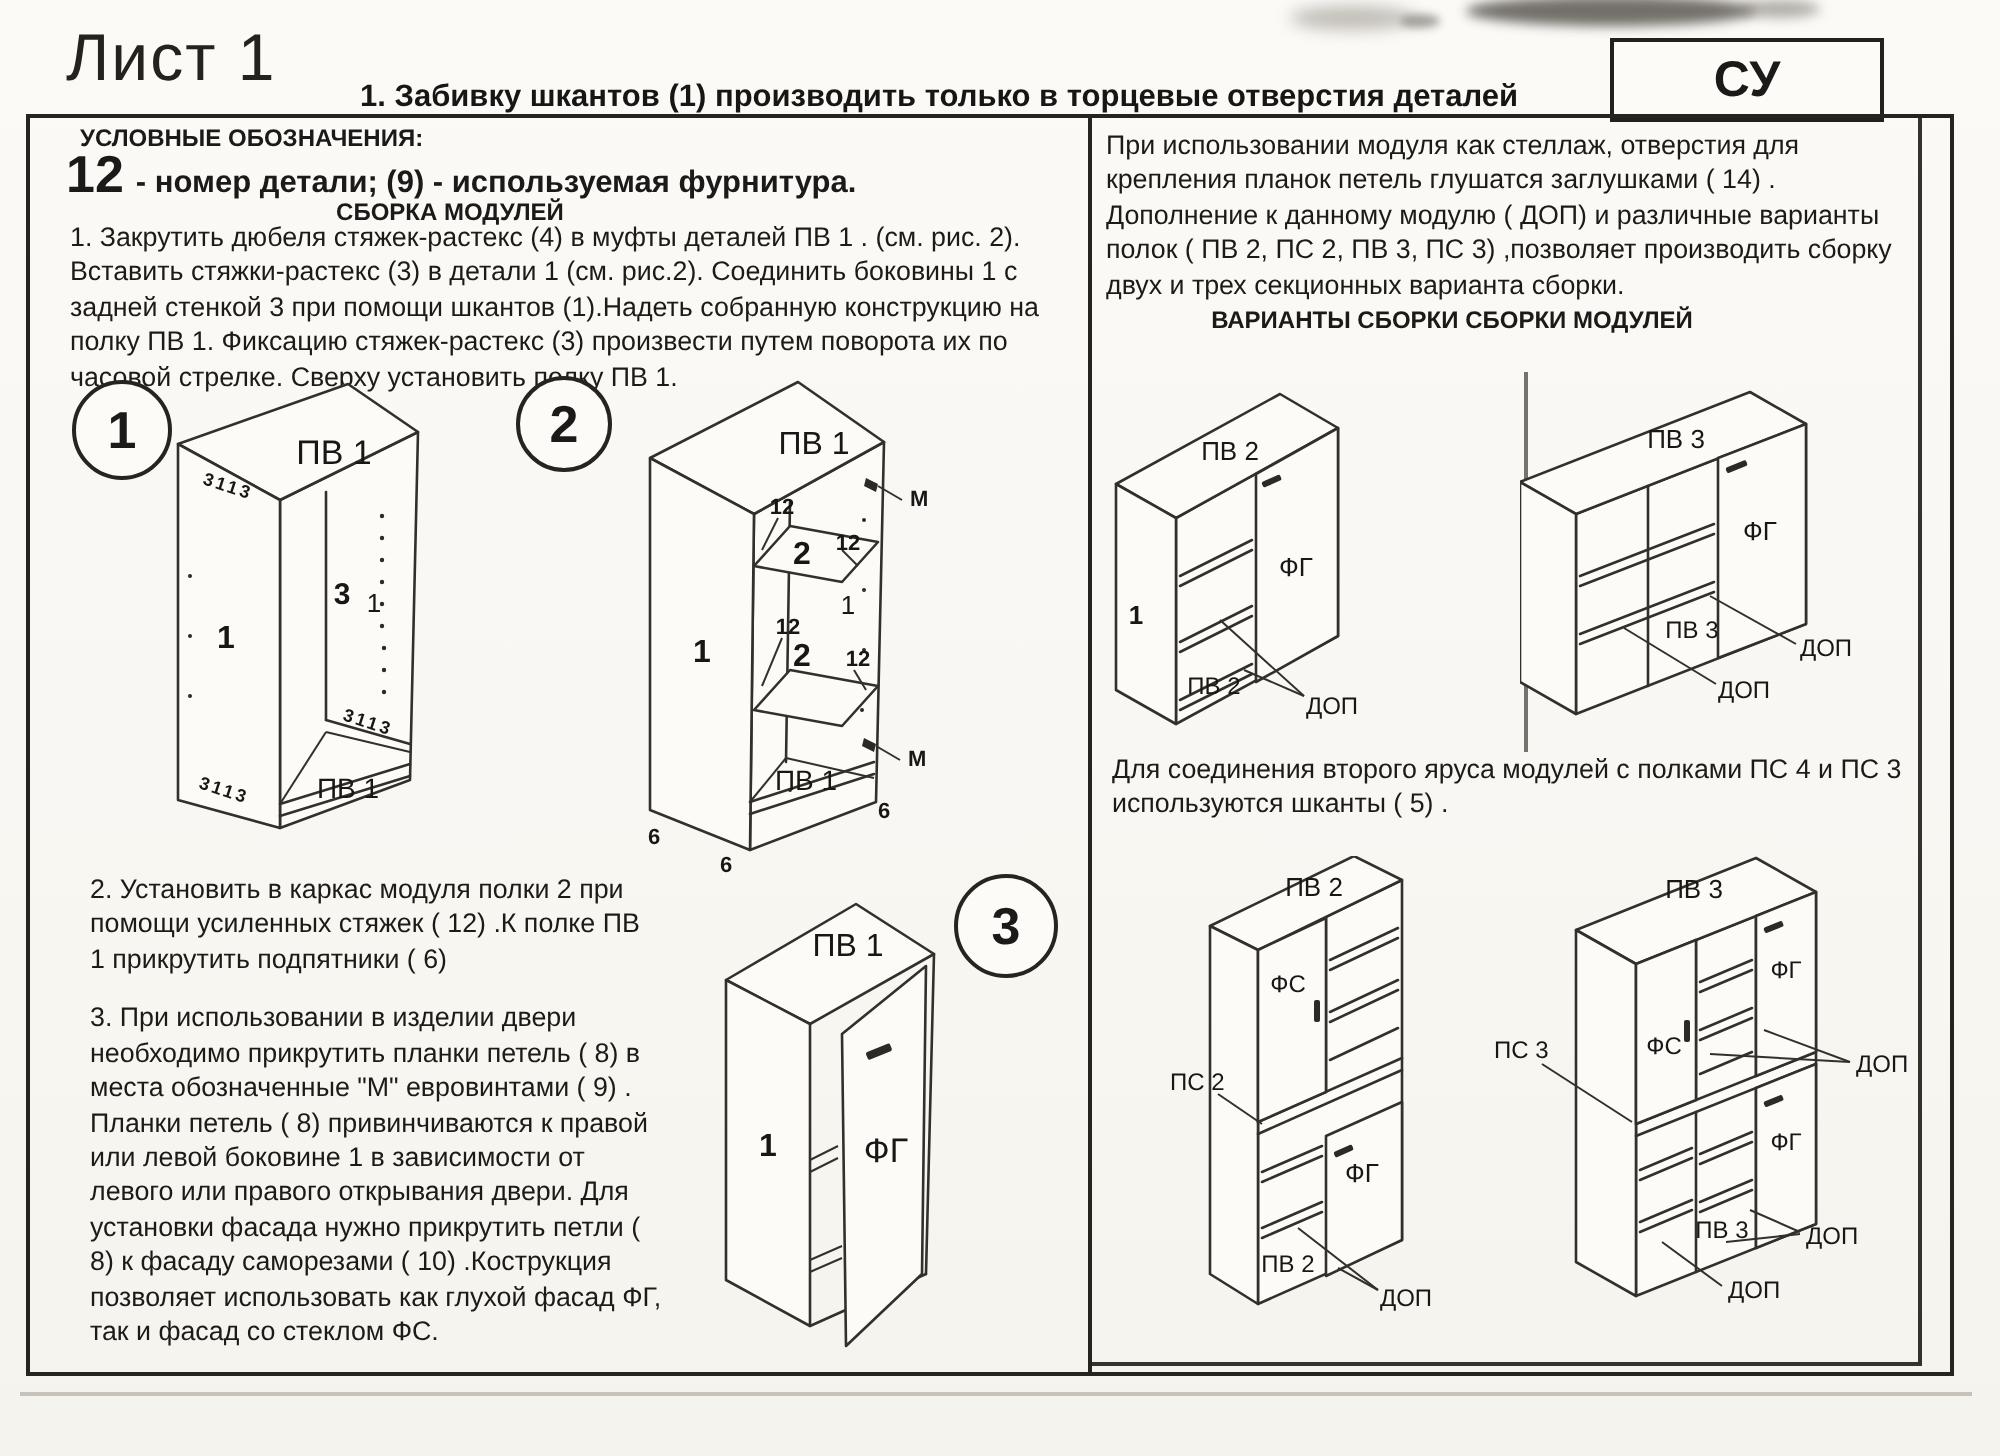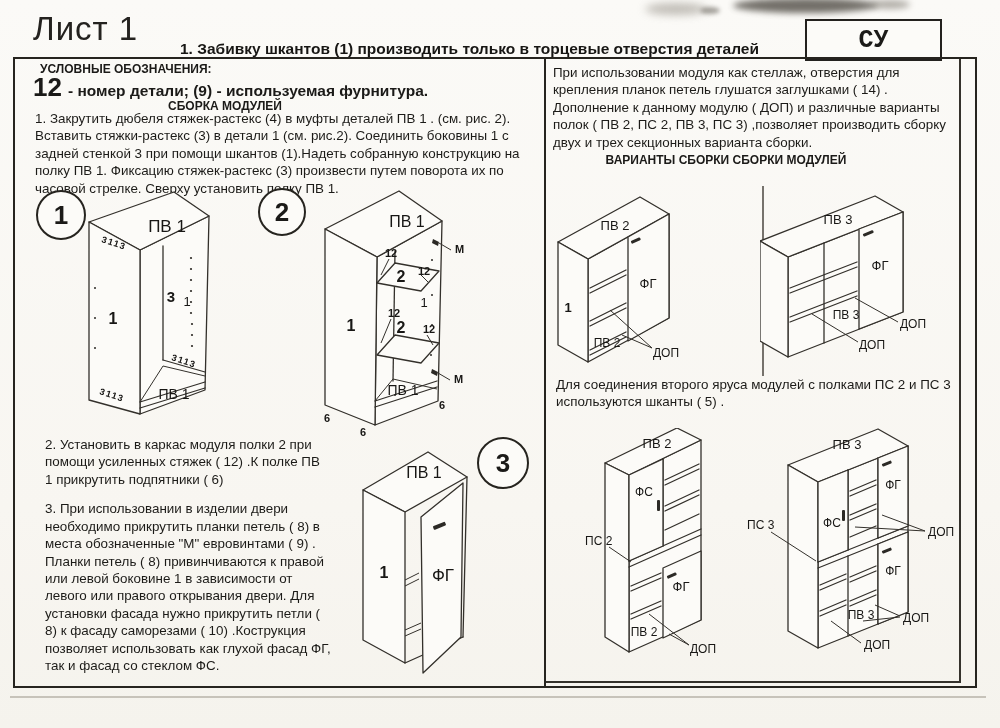--- a/index.html
+++ b/index.html
@@ -3,21 +3,21 @@
 <meta charset="utf-8">
 <style>
   html,body{margin:0;padding:0;background:#dedbd4;}
   .page{position:relative;width:1000px;height:728px;margin:0 auto;overflow:hidden;
         background:linear-gradient(180deg,#fbfaf7 0%,#f8f6f1 70%,#f5f3ed 100%);
         font-family:"Liberation Sans","DejaVu Sans",sans-serif;color:#1b1a18;}
   .abs{position:absolute;}
   .sheet-title{left:33px;top:10px;font-size:33px;letter-spacing:1px;color:#24221f;}
   .header-note{left:180px;top:24px;width:610px;font-size:15.5px;font-weight:bold;color:#171614;margin-top:16px;}
   .stamp{left:805px;top:19px;width:133px;height:38px;border:2px solid #23211e;background:#fcfbf8;
-         display:flex;align-items:center;justify-content:center;font-size:25px;font-weight:bold;font-family:Liberation Mono, monospace;}
+         display:flex;align-items:center;justify-content:center;font-size:25px;font-weight:bold;}
   .frame{left:13px;top:57px;width:964px;height:631px;border:2.5px solid #26241f;box-sizing:border-box;}
   .divider{left:544px;top:57px;width:2px;height:631px;background:#26241f;}
   .inner-right{left:959px;top:59px;width:2px;height:624px;background:#35322c;}
   .inner-bottom{left:546px;top:681px;width:414px;height:2px;background:#35322c;}
   .artifact-v{left:762px;top:186px;width:2px;height:190px;background:#4a463f;opacity:.75;}
   .artifact-h{left:10px;top:696px;width:976px;height:2px;background:#bcb7ac;opacity:.8;}
   .smudge{border-radius:50%;}
   .smudge.a{left:645px;top:3px;width:62px;height:12px;background:#9a958c;filter:blur(4px);opacity:.6;}
   .smudge.b{left:733px;top:-2px;width:145px;height:15px;background:#514d46;filter:blur(3px);opacity:.8;}
   .smudge.c{left:700px;top:7px;width:20px;height:7px;background:#6d6961;filter:blur(2px);opacity:.6;}
@@ -180,21 +180,21 @@
     <text class="lb" x="84" y="38" font-size="16" text-anchor="middle">ПВ 1</text>
     <text class="lb b" x="44" y="138" font-size="16" text-anchor="middle">1</text>
     <text class="lb" x="103" y="141" font-size="17" text-anchor="middle">ФГ</text>
   </svg>
 
   <div class="abs para rpara1">
     <span>При использовании модуля как стеллаж, отверстия для крепления планок петель глушатся заглушками ( 14) .</span><br>
     <span>Дополнение к данному модулю ( ДОП)  и различные варианты полок ( ПВ 2, ПС 2, ПВ 3, ПС 3)  ,позволяет производить сборку  двух и трех секционных варианта сборки.</span>
   </div>
   <div class="abs h-bold variants-title">ВАРИАНТЫ СБОРКИ СБОРКИ МОДУЛЕЙ</div>
-  <div class="abs para rpara3">Для соединения второго яруса модулей с полками ПС 2 и ПС 3 используются шканты ( 5) .</div>
+  <div class="abs para rpara3">Для соединения второго яруса модулей с полками ПС 4 и ПС 3 используются шканты ( 5) .</div>
 
   <svg class="abs" style="left:552px;top:190px;" width="135" height="185" viewBox="0 0 135 185">
     <polygon class="fc" points="36,69 117,24 117,128 36,172"></polygon>
     <polygon class="fc" points="6,52 88,7 117,24 36,69"></polygon>
     <polygon class="fc" points="6,52 36,69 36,172 6,155"></polygon>
     <line class="ln" x1="38" y1="98" x2="74" y2="80"></line>
     <line class="ln" x1="38" y1="103" x2="74" y2="85"></line>
     <line class="ln" x1="38" y1="131" x2="74" y2="113"></line>
     <line class="ln" x1="38" y1="136" x2="74" y2="118"></line>
     <line class="ln" x1="38" y1="160" x2="74" y2="142"></line>

